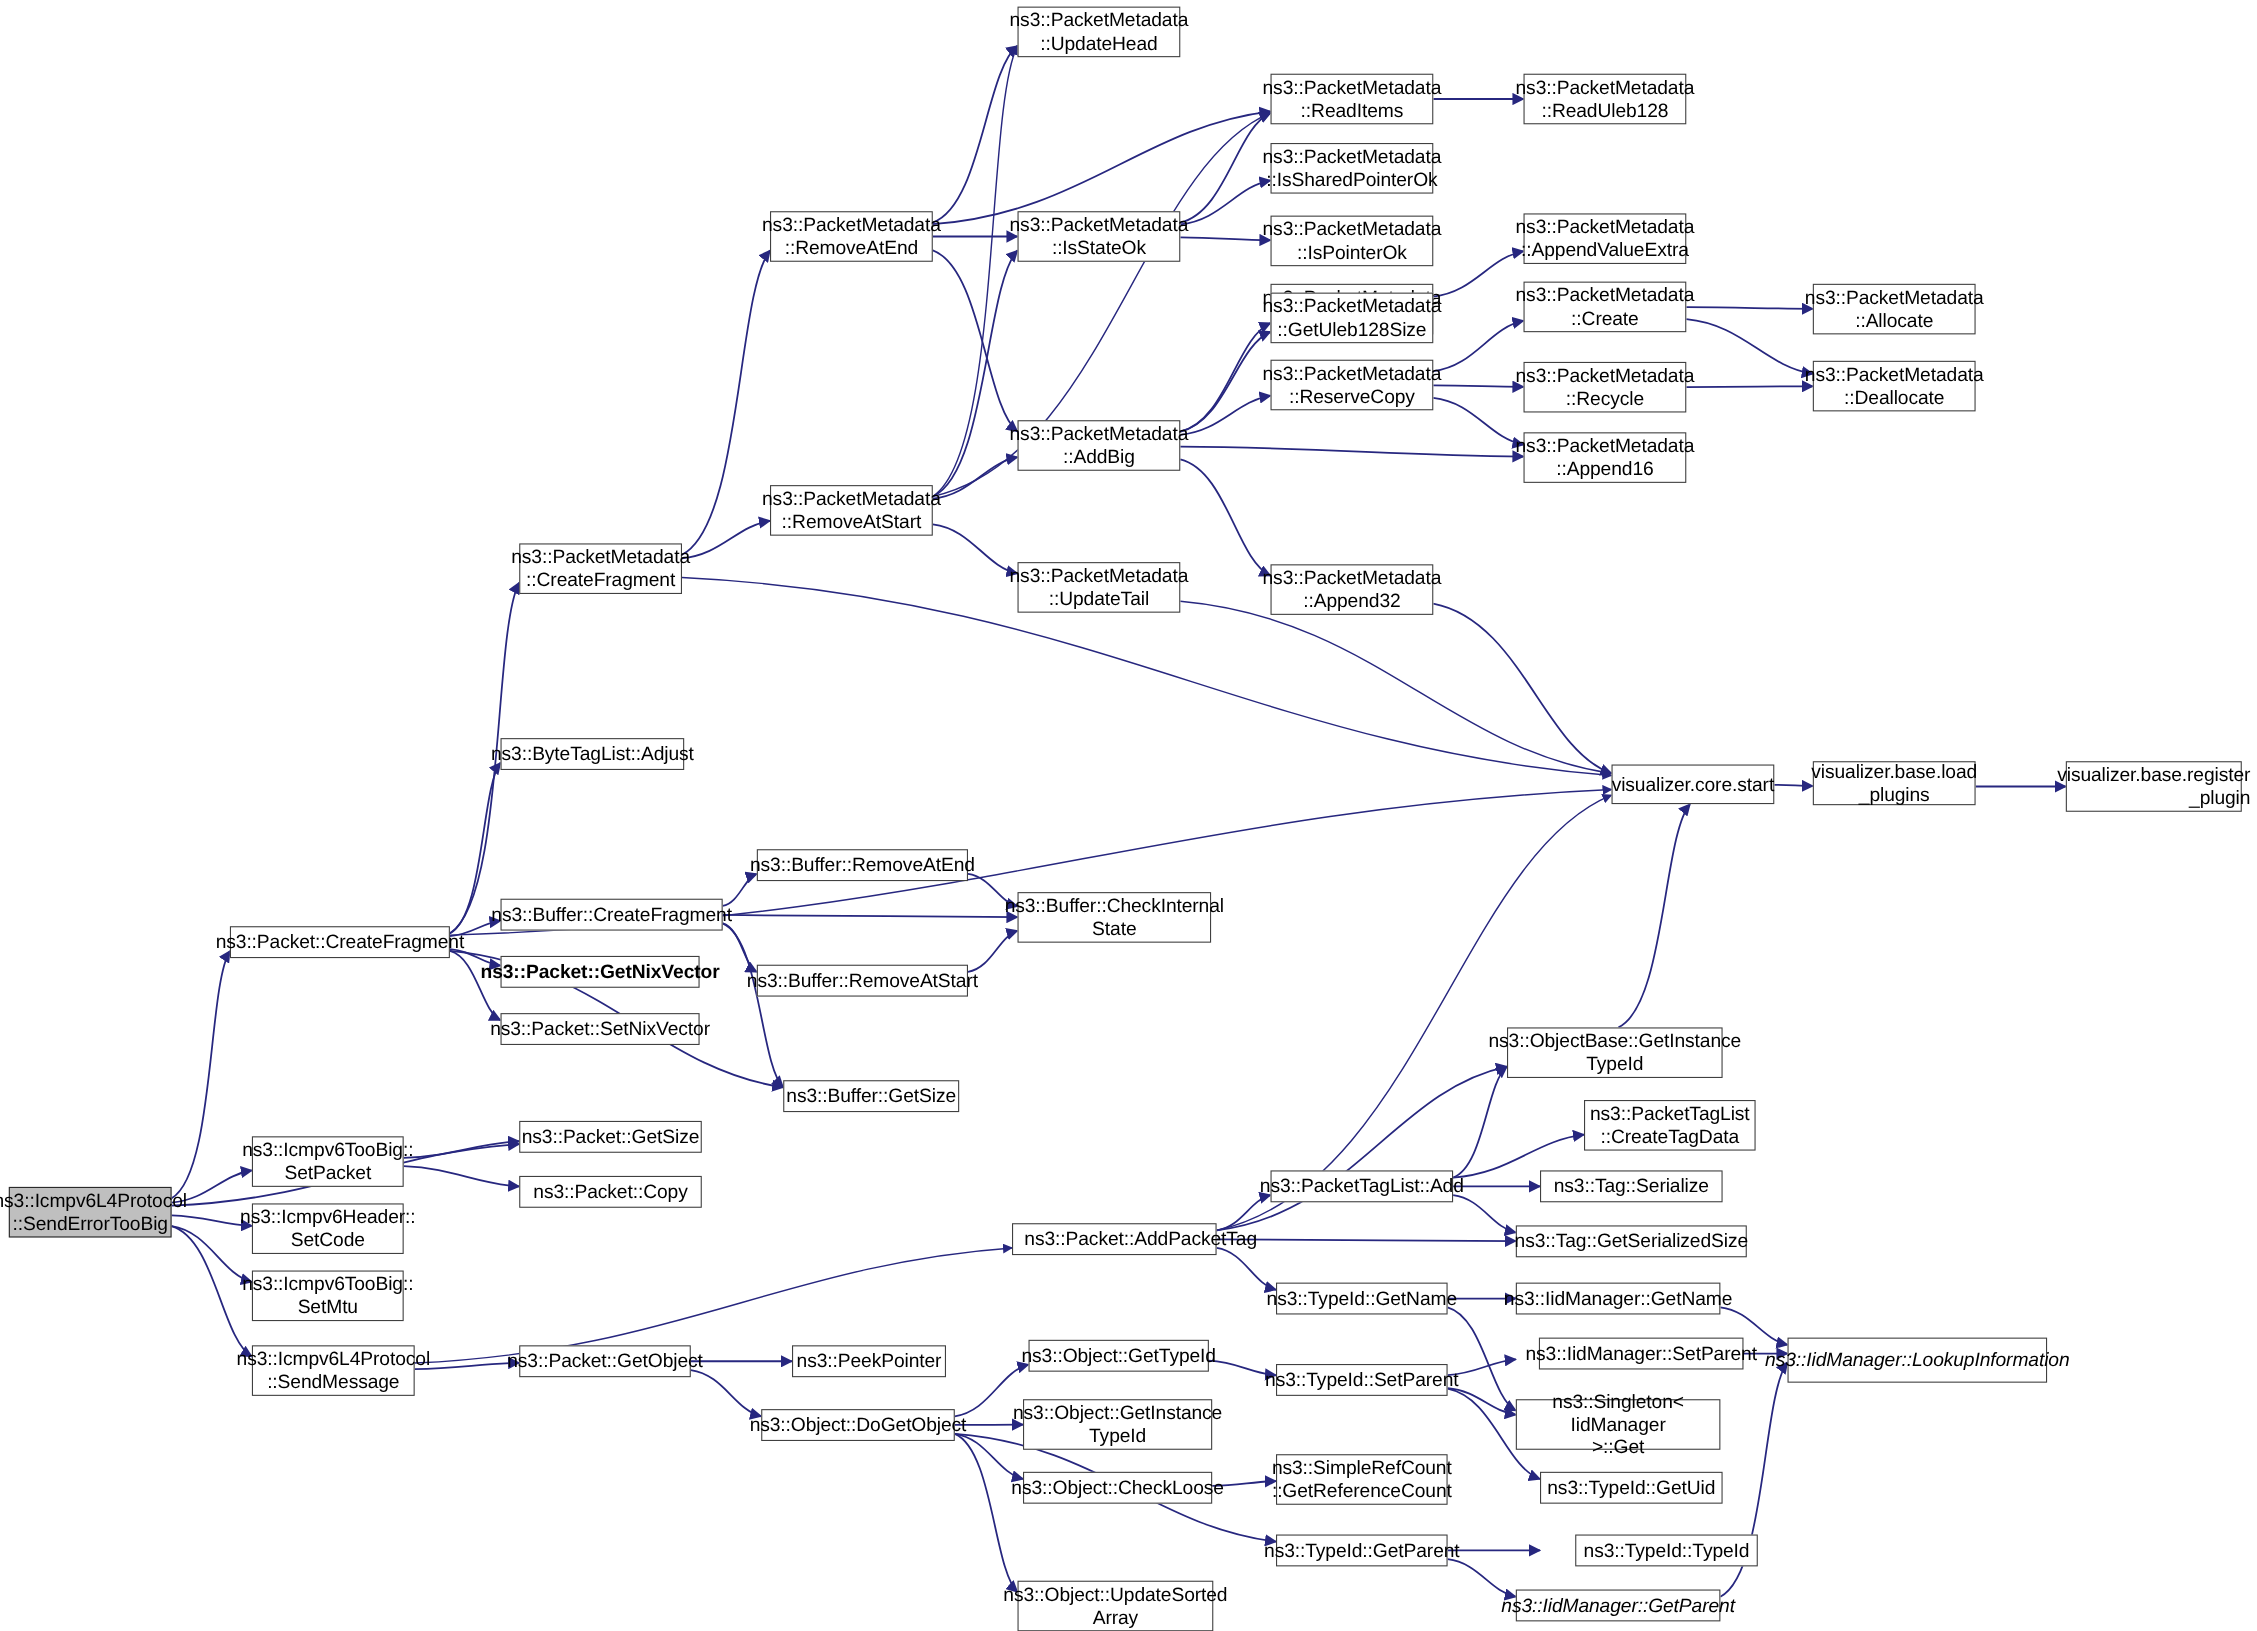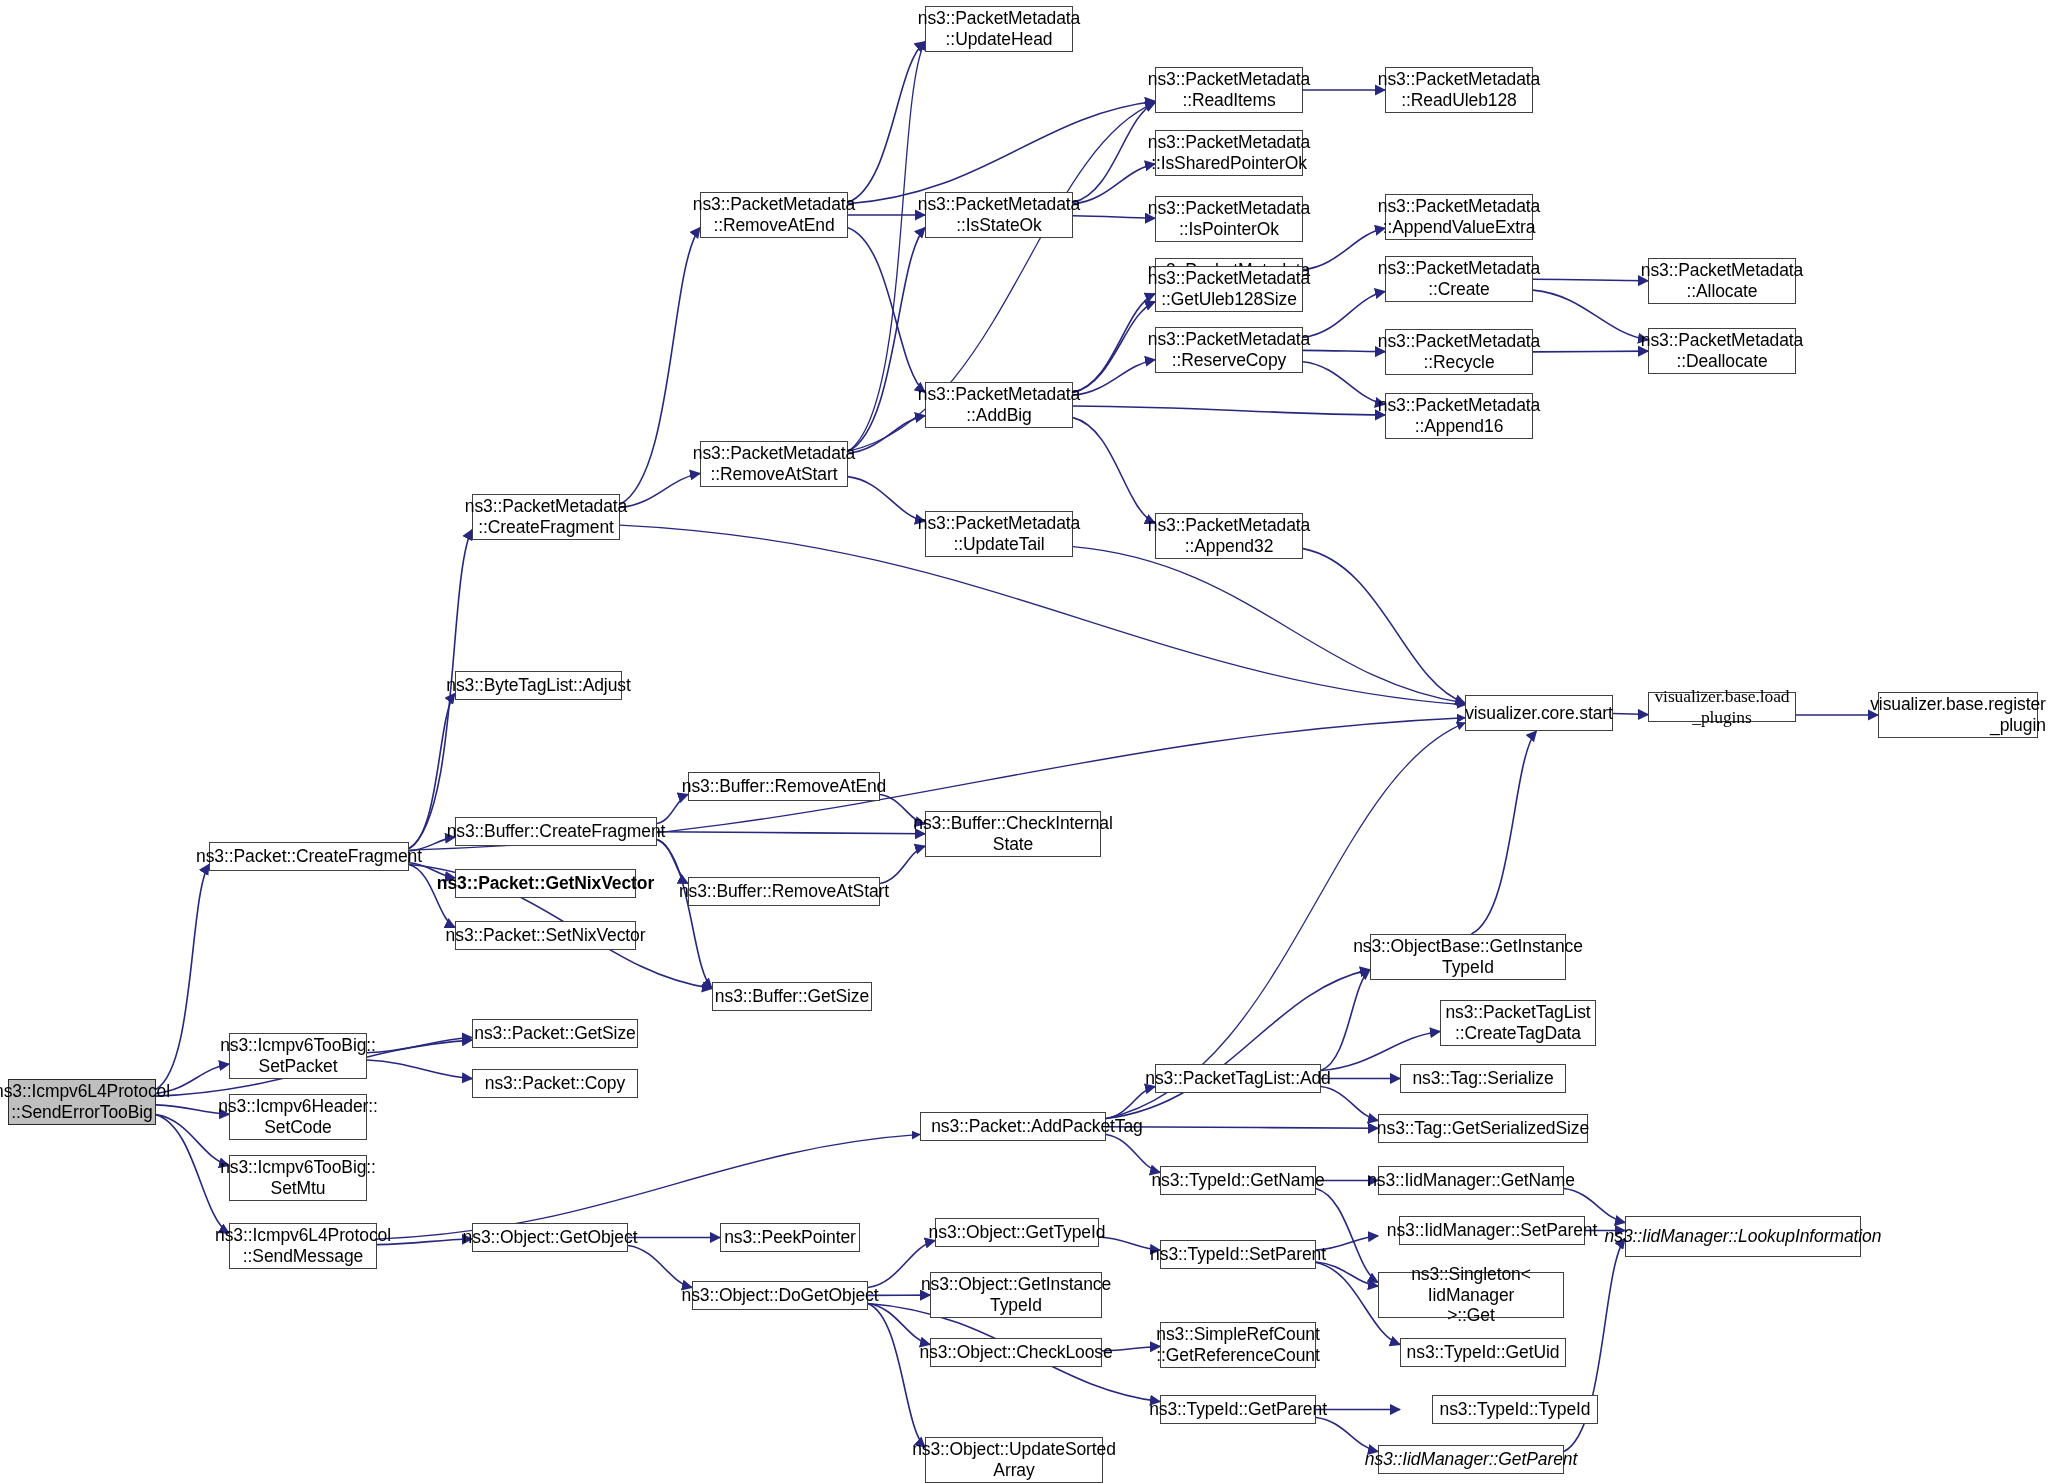--- a/index.html
+++ b/index.html
@@ -198,21 +198,21 @@
 ::Create</div>
       <div class="node" style="left: 1385px; top: 329px; width: 148px; height: 46px;">ns3::PacketMetadata
 ::Recycle</div>
       <div class="node" style="left: 1385px; top: 393px; width: 148px; height: 46px;">ns3::PacketMetadata
 ::Append16</div>
       <div class="node" style="left: 1648px; top: 258px; width: 148px; height: 46px;">ns3::PacketMetadata
 ::Allocate</div>
       <div class="node" style="left: 1648px; top: 328px; width: 148px; height: 46px;">ns3::PacketMetadata
 ::Deallocate</div>
       <div class="node" style="left: 1465px; top: 695px; width: 148px; height: 36px;">visualizer.core.start</div>
-      <div class="node" style="left: 1648px; top: 692px; width: 148px; height: 30px; font-family: Liberation Serif, serif;">visualizer.base.load
+      <div class="node" style="left: 1648px; top: 692px; width: 148px; height: 40px;">visualizer.base.load
 _plugins</div>
       <div class="node" style="left: 1878px; top: 692px; width: 160px; height: 46px; text-align: right;">visualizer.base.register
 _plugin</div>
       <div class="node" style="left: 920px; top: 1112px; width: 186px; height: 29px; padding-left: 48px;">ns3::Packet::AddPacketTag</div>
       <div class="node" style="left: 1155px; top: 1064px; width: 166px; height: 29px;">ns3::PacketTagList::Add</div>
       <div class="node" style="left: 1370px; top: 934px; width: 196px; height: 46px;">ns3::ObjectBase::GetInstance
 TypeId</div>
       <div class="node" style="left: 1440px; top: 1000px; width: 156px; height: 46px;">ns3::PacketTagList
 ::CreateTagData</div>
       <div class="node" style="left: 1400px; top: 1064px; width: 166px; height: 29px;">ns3::Tag::Serialize</div>
@@ -223,21 +223,21 @@
       <div class="node" style="left: 1160px; top: 1240px; width: 156px; height: 29px;">ns3::TypeId::SetParent</div>
       <div class="node" style="left: 1378px; top: 1272px; width: 186px; height: 46px;">ns3::Singleton&lt; IidManager
 &gt;::Get</div>
       <div class="node" style="left: 1400px; top: 1338px; width: 166px; height: 29px;">ns3::TypeId::GetUid</div>
       <div class="node" style="left: 1625px; top: 1216px; width: 236px; height: 41px; font-style: italic;">ns3::IidManager::LookupInformation</div>
       <div class="node" style="left: 1160px; top: 1395px; width: 156px; height: 29px;">ns3::TypeId::GetParent</div>
       <div class="node" style="left: 1400px; top: 1395px; width: 166px; height: 29px; margin-left: 32px;">ns3::TypeId::TypeId</div>
       <div class="node" style="left: 1378px; top: 1445px; width: 186px; height: 29px; font-style: italic;">ns3::IidManager::GetParent</div>
       <div class="node" style="left: 1160px; top: 1322px; width: 156px; height: 46px;">ns3::SimpleRefCount
 ::GetReferenceCount</div>
-      <div class="node" style="left: 472px; top: 1223px; width: 156px; height: 29px;">ns3::Object::GetObject</div>
+      <div class="node" style="left: 472px; top: 1223px; width: 156px; height: 29px;">ns3::Packet::GetObject</div>
       <div class="node" style="left: 720px; top: 1223px; width: 140px; height: 29px;">ns3::PeekPointer</div>
       <div class="node" style="left: 692px; top: 1281px; width: 176px; height: 29px;">ns3::Object::DoGetObject</div>
       <div class="node" style="left: 935px; top: 1218px; width: 164px; height: 29px;">ns3::Object::GetTypeId</div>
       <div class="node" style="left: 930px; top: 1272px; width: 172px; height: 46px;">ns3::Object::GetInstance
 TypeId</div>
       <div class="node" style="left: 930px; top: 1338px; width: 172px; height: 29px;">ns3::Object::CheckLoose</div>
       <div class="node" style="left: 925px; top: 1437px; width: 178px; height: 46px;">ns3::Object::UpdateSorted
 Array</div>
     </div>
 </div>

